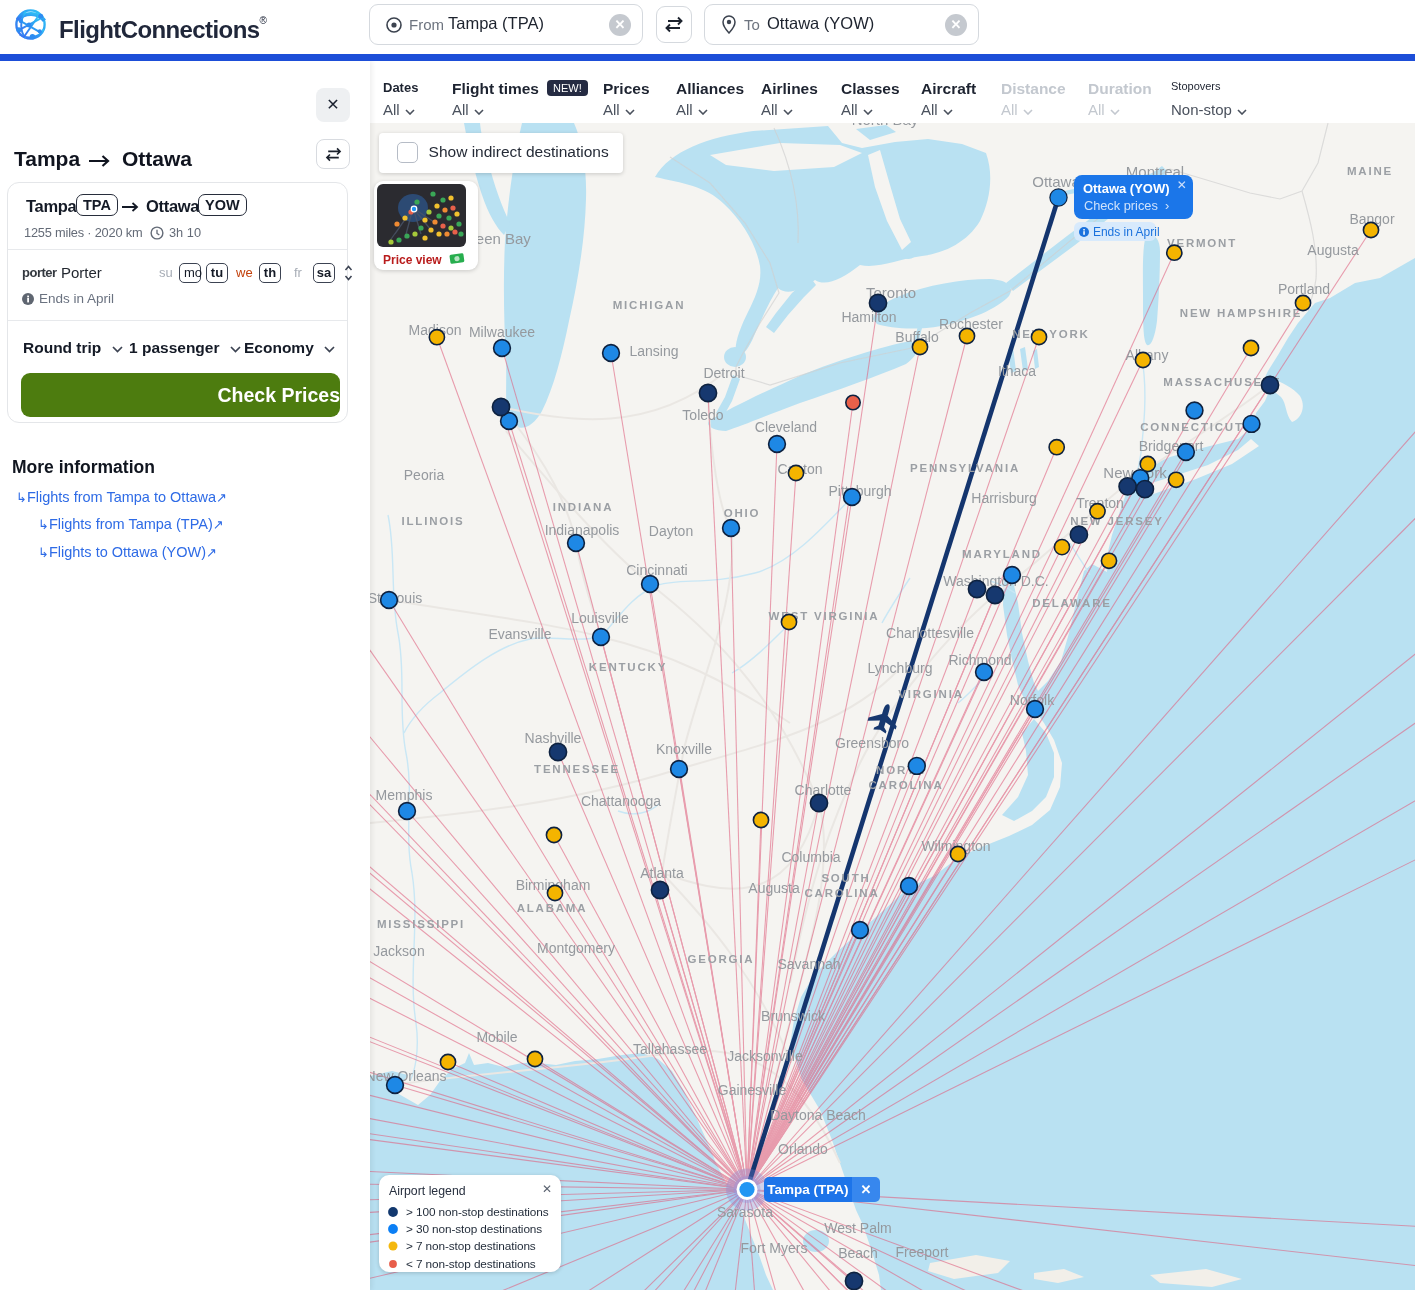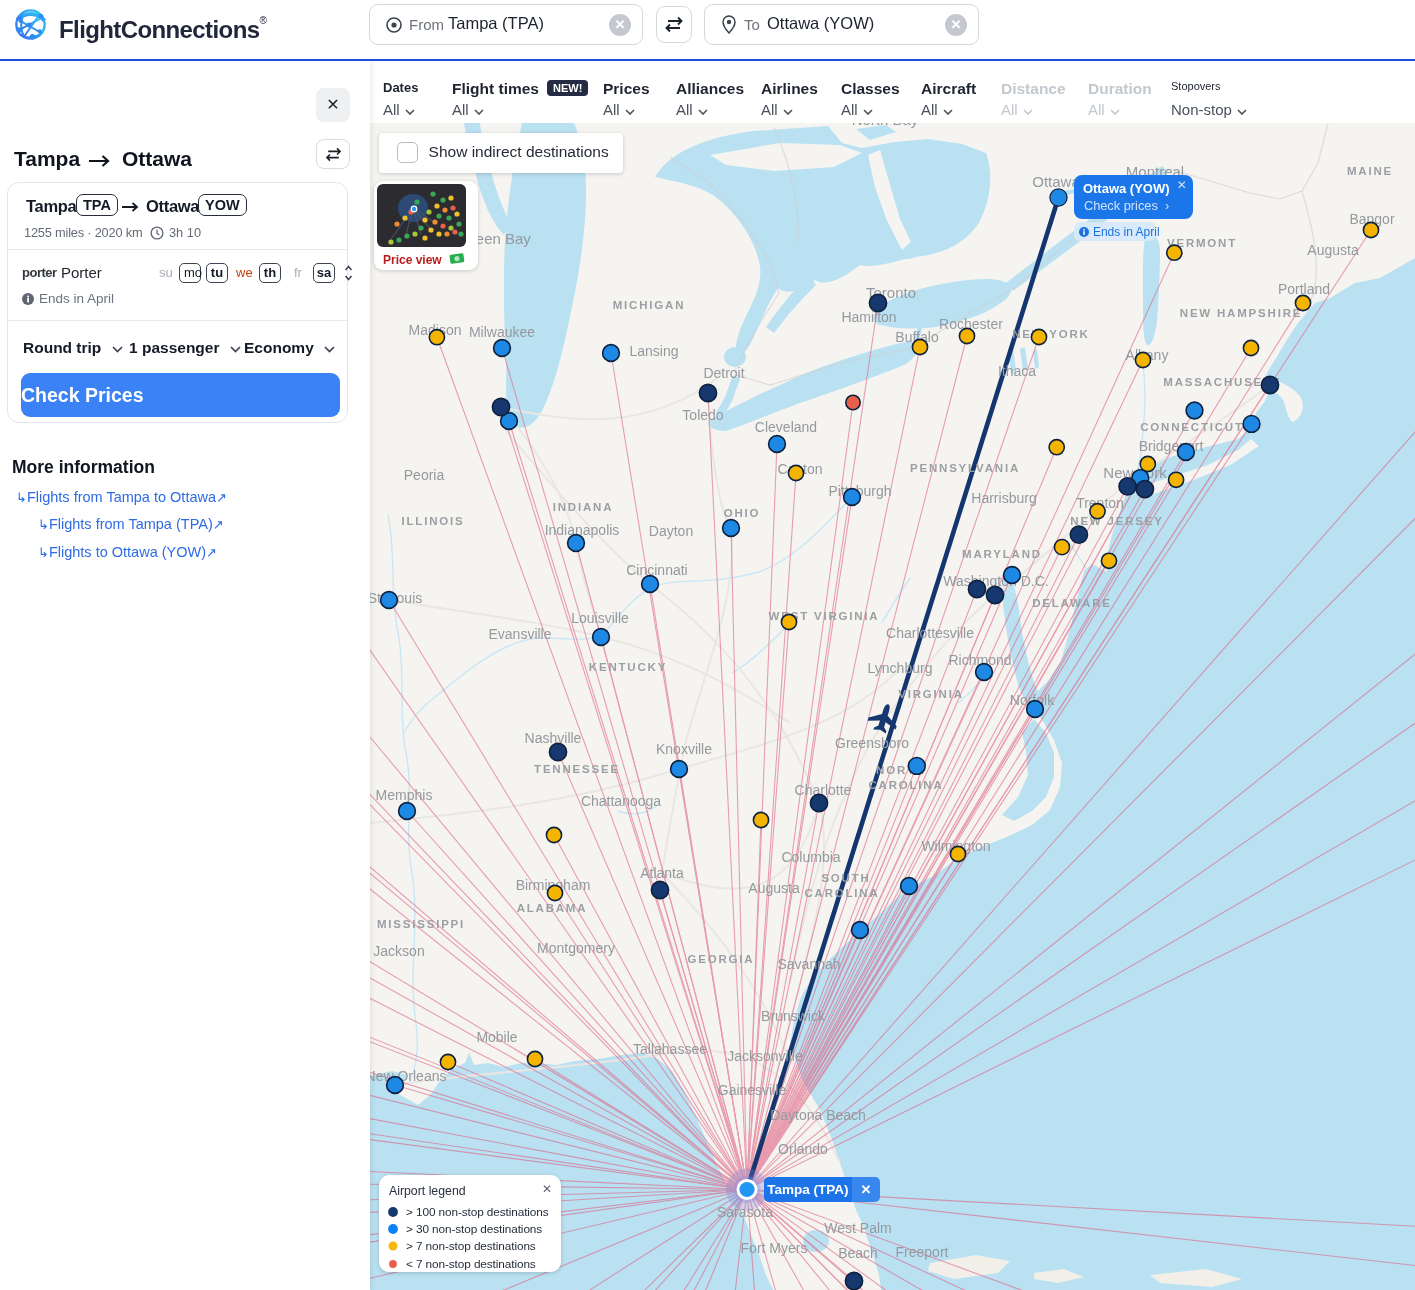--- a/index.html
+++ b/index.html
@@ -1,21 +1,21 @@
 <!DOCTYPE html>
 <html><head><meta charset="utf-8"><style>
 *{margin:0;padding:0;box-sizing:border-box;font-family:"Liberation Sans",sans-serif;}
 body{width:1415px;height:1290px;overflow:hidden;background:#fff;position:relative;}
 .abs{position:absolute;}
 svg text.ct{fill:#95999e;font-size:14px;text-anchor:middle;}
 svg text.cb{fill:#95999e;font-size:15px;text-anchor:middle;}
 svg text.st{fill:#9b9fa4;font-size:11.5px;font-weight:bold;letter-spacing:1.8px;text-anchor:middle;}
 </style></head><body>
 
-<div class="abs" style="left:0;top:0;width:1415px;height:61px;background:#fff;border-bottom:2px solid #1d4ed8;z-index:30">
+<div class="abs" style="left:0;top:0;width:1415px;height:61px;background:#fff;border-bottom:7px solid #1d4ed8;z-index:30">
   <svg class="abs" style="left:12px;top:7px" width="37" height="37" viewBox="0 0 38 38">
     <defs>
         <linearGradient id="lg" x1="0" y1="1" x2="1" y2="0">
           <stop offset="0" stop-color="#3b6cf0"></stop>
           <stop offset="0.5" stop-color="#2d9af3"></stop>
           <stop offset="1" stop-color="#31c8f6"></stop>
         </linearGradient>
       </defs>
     <g fill="none" stroke="url(#lg)">
       <circle cx="19" cy="18" r="14.5" stroke-width="2.4"></circle>
@@ -65,21 +65,21 @@
     <span class="abs" style="left:62px;top:9px;font-size:16.5px;color:#1d232e;font-weight:500">Ottawa (YOW)</span>
     <div class="abs" style="right:11px;top:9px;width:22px;height:22px;border-radius:50%;background:#c5c9cf;color:#fff;text-align:center;line-height:21px;font-size:13px;font-weight:bold">✕</div>
   </div>
 </div>
 
 <div class="abs" style="left:370px;top:61px;width:1045px;height:62px;background:#fff;z-index:20">
 <div class="abs" style="left:13px;top:19px;font-size:13px;font-weight:bold;color:#1d2330;white-space:nowrap">Dates</div>
 <div class="abs" style="left:13px;top:40px;font-size:15px;color:#4a515d;white-space:nowrap">All<svg width="10" height="6" viewBox="0 0 10 6" style="margin-left:5px">
         <path d="M1,1 L5,5 L9,1" fill="none" stroke="#4a515d" stroke-width="1.6"></path>
       </svg></div>
-<div class="abs" style="left:82px;top:19px;font-size:15.5px;font-weight:bold;color:#1d2330;white-space:nowrap">Flight times<span style="display:inline-block;margin-left:8px;background:#252b42;color:#fff;font-size:11px;font-weight:bold;padding:2px 6px 2px;border-radius:4px;vertical-align:2px">NEW!</span></div>
+<div class="abs" style="left:82px;top:19px;font-size:15.5px;font-weight:bold;color:#1d2330;white-space:nowrap">Flight times<span style="display:inline-block;margin-left:8px;background:#252b42;color:#fff;font-size:11px;font-weight:normal;padding:2px 6px 2px;border-radius:4px;vertical-align:2px">NEW!</span></div>
 <div class="abs" style="left:82px;top:40px;font-size:15px;color:#4a515d;white-space:nowrap">All<svg width="10" height="6" viewBox="0 0 10 6" style="margin-left:5px">
         <path d="M1,1 L5,5 L9,1" fill="none" stroke="#4a515d" stroke-width="1.6"></path>
       </svg></div>
 <div class="abs" style="left:233px;top:19px;font-size:15.5px;font-weight:bold;color:#1d2330;white-space:nowrap">Prices</div>
 <div class="abs" style="left:233px;top:40px;font-size:15px;color:#4a515d;white-space:nowrap">All<svg width="10" height="6" viewBox="0 0 10 6" style="margin-left:5px">
         <path d="M1,1 L5,5 L9,1" fill="none" stroke="#4a515d" stroke-width="1.6"></path>
       </svg></div>
 <div class="abs" style="left:306px;top:19px;font-size:15.5px;font-weight:bold;color:#1d2330;white-space:nowrap">Alliances</div>
 <div class="abs" style="left:306px;top:40px;font-size:15px;color:#4a515d;white-space:nowrap">All<svg width="10" height="6" viewBox="0 0 10 6" style="margin-left:5px">
         <path d="M1,1 L5,5 L9,1" fill="none" stroke="#4a515d" stroke-width="1.6"></path>
@@ -161,21 +161,21 @@
       <div class="abs" style="left:0;top:137px;width:339px;height:1px;background:#e7e9ec"></div>
       <span class="abs" style="left:15px;top:156px;font-size:15.5px;font-weight:bold;color:#141a26">Round trip <svg width="11" height="7" viewBox="0 0 11 7" style="margin-left:6px">
           <path d="M1,1 L5.5,5.5 L10,1" fill="none" stroke="#3c4352" stroke-width="1.7"></path>
         </svg></span>
       <span class="abs" style="left:121px;top:156px;font-size:15.5px;font-weight:bold;color:#141a26">1 passenger <svg width="11" height="7" viewBox="0 0 11 7" style="margin-left:6px">
           <path d="M1,1 L5.5,5.5 L10,1" fill="none" stroke="#3c4352" stroke-width="1.7"></path>
         </svg></span>
       <span class="abs" style="left:236px;top:156px;font-size:15.5px;font-weight:bold;color:#141a26">Economy <svg width="11" height="7" viewBox="0 0 11 7" style="margin-left:6px">
           <path d="M1,1 L5.5,5.5 L10,1" fill="none" stroke="#3c4352" stroke-width="1.7"></path>
         </svg></span>
-      <div class="abs" style="left:13px;top:190px;width:319px;height:44px;background:#3b82f6;border-radius:9px;text-align:left;line-height:44px;font-size:19.5px;font-weight:bold;color:#fff">Check Prices</div>
+      <div class="abs" style="left:13px;top:190px;width:319px;height:44px;background:#4d7c0f;border-radius:9px;text-align:right;line-height:44px;font-size:19.5px;font-weight:bold;color:#fff">Check Prices</div>
     </div>
 <div class="abs" style="left:12px;top:396px;font-size:17.5px;font-weight:bold;color:#10151f">More information</div>
 <div class="abs" style="left:16px;top:428px;font-size:14.5px;color:#2e6be6"><span style="font-size:13px">↳</span>Flights from Tampa to Ottawa<span style="font-size:13px">↗</span></div>
 <div class="abs" style="left:38px;top:455px;font-size:14.5px;color:#2e6be6"><span style="font-size:13px">↳</span>Flights from Tampa (TPA)<span style="font-size:13px">↗</span></div>
 <div class="abs" style="left:38px;top:483px;font-size:14.5px;color:#2e6be6"><span style="font-size:13px">↳</span>Flights to Ottawa (YOW)<span style="font-size:13px">↗</span></div>
 </div>
 
 <div class="abs" style="left:370px;top:123px;width:1045px;height:1167px;overflow:hidden;background:#f5f4f1">
 <svg width="1045" height="1167" viewBox="0 0 1045 1167" style="position:absolute;left:0;top:0">
 <rect width="1045" height="1167" fill="#f5f4f1"></rect>

